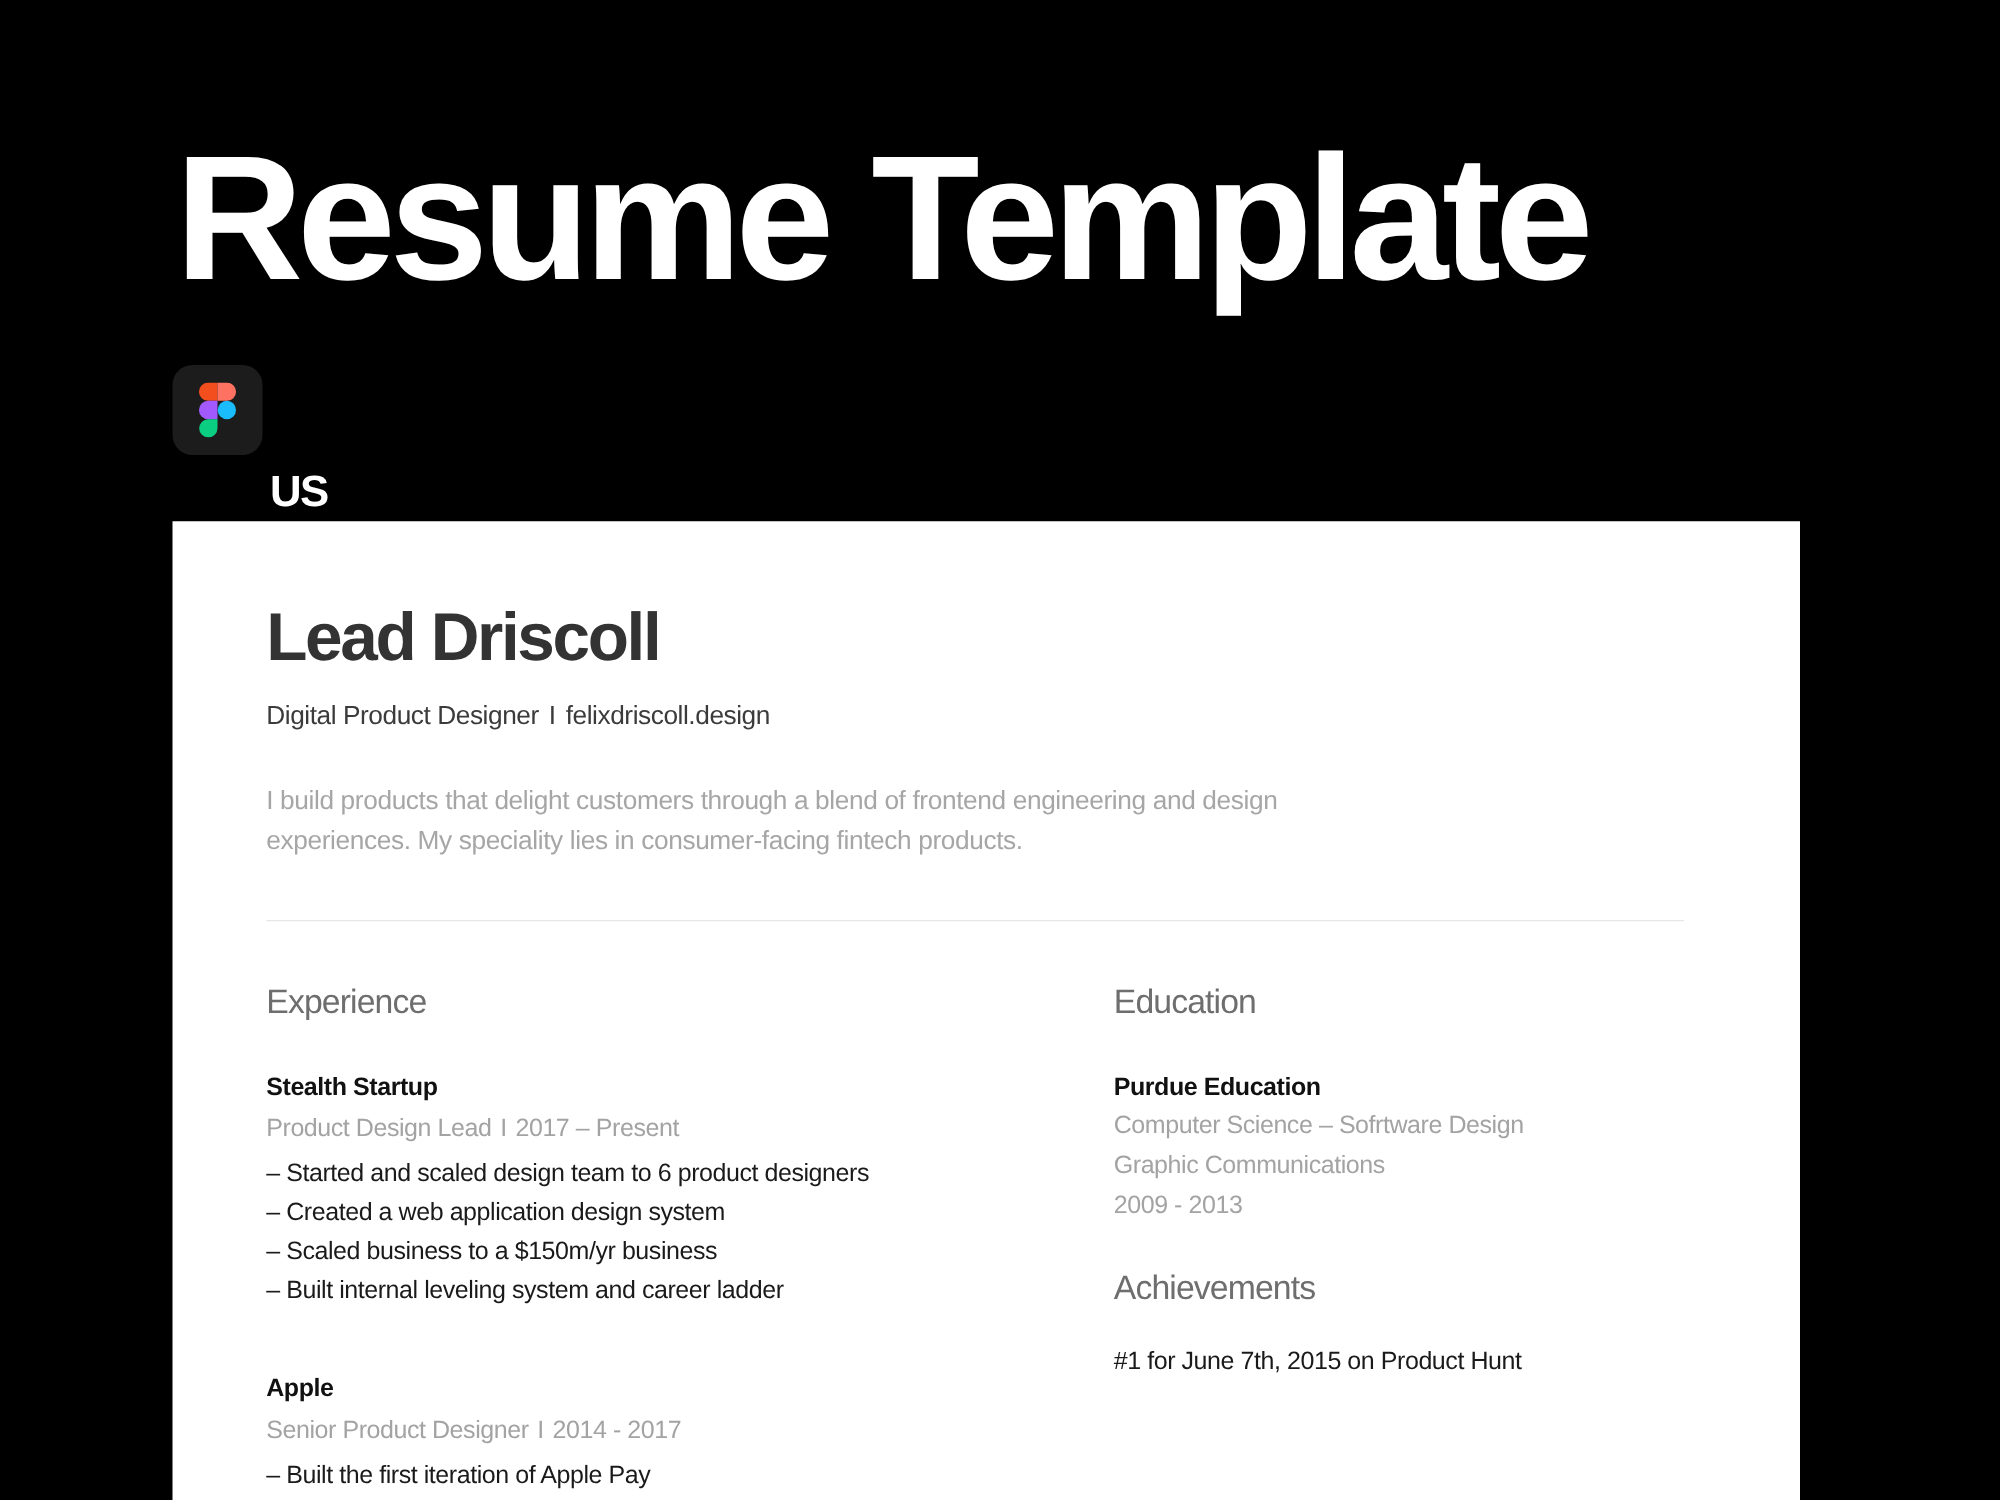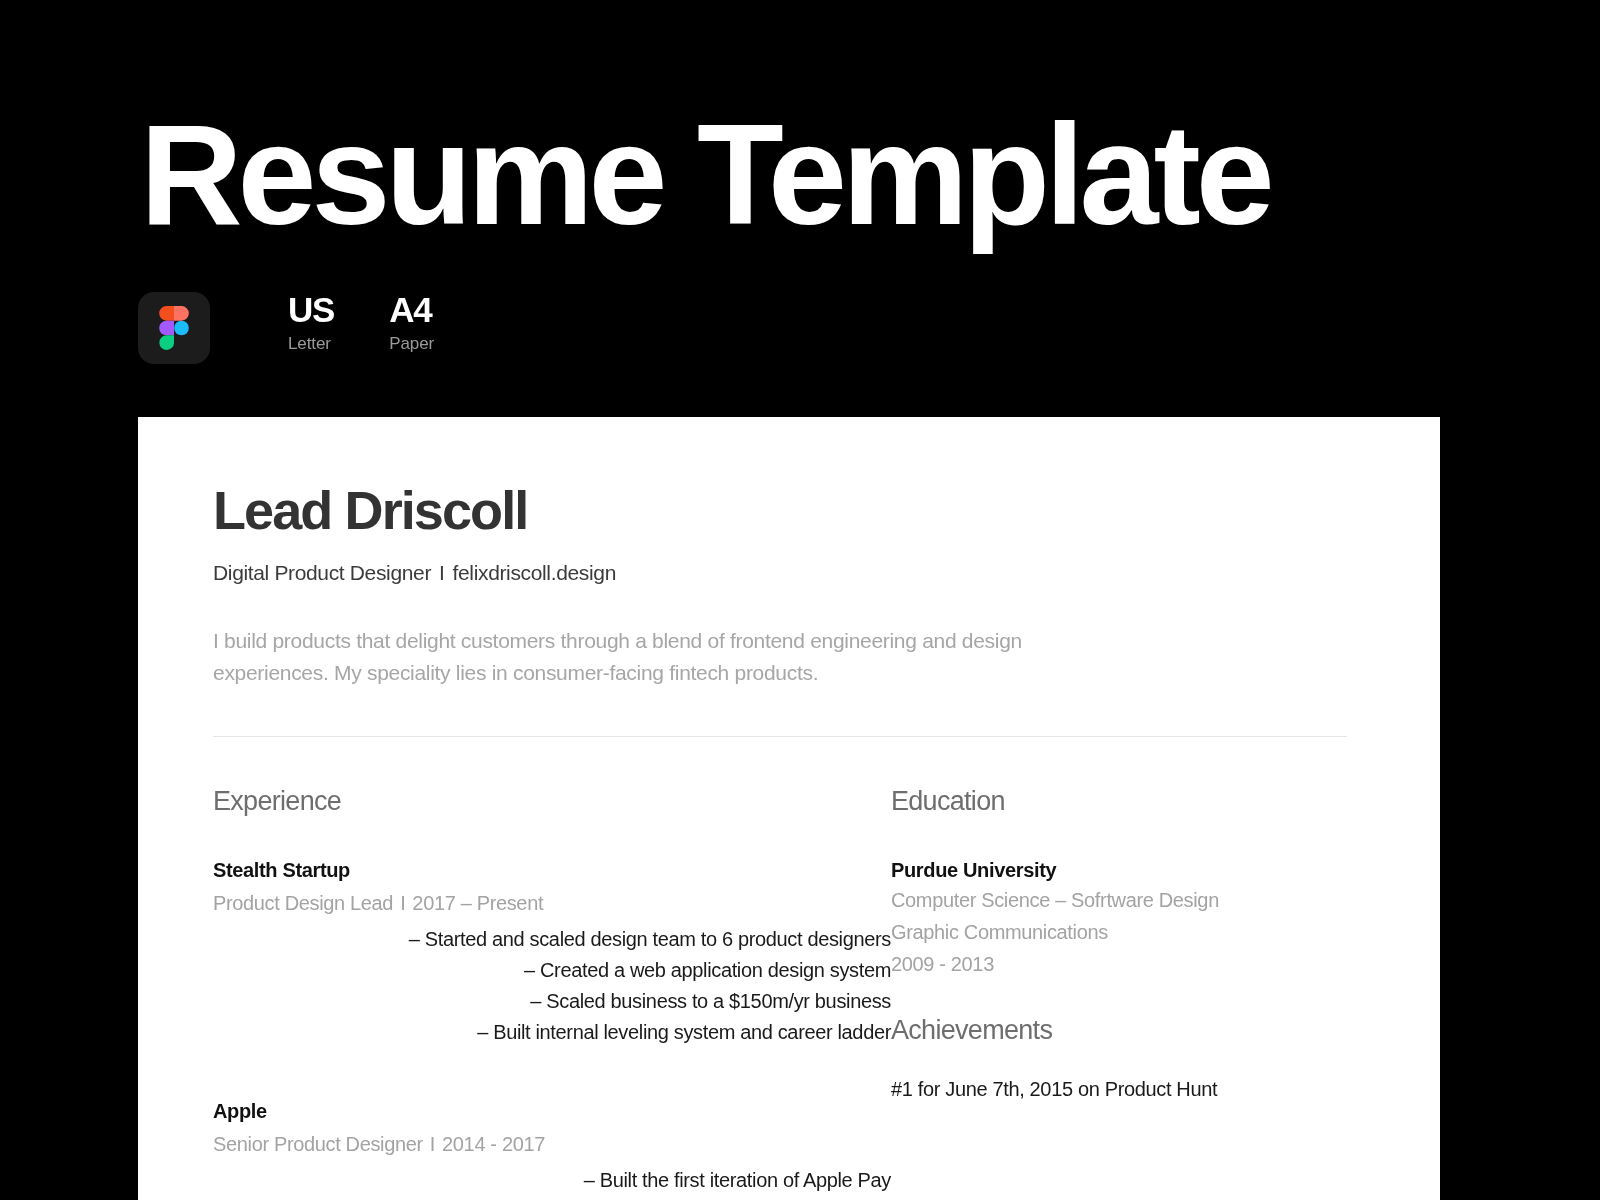--- a/index.html
+++ b/index.html
@@ -43,21 +43,22 @@
     color: #ffffff;
     white-space: nowrap;
   }
 
   .badge-row {
     position: absolute;
     left: 138px;
     top: 292px;
     display: flex;
     align-items: flex-start;
-    gap: 0px;
+    gap: 12px;
+    flex-direction: column;
   }
 
   
   .figma-tile {
     width: 72px;
     height: 72px;
     border-radius: 16px;
     background: #1c1c1c;
     position: relative;
     flex: 0 0 auto;
@@ -179,21 +180,21 @@
   .entry-meta {
     font-size: 20px;
     font-weight: 400;
     color: #a3a3a3;
     letter-spacing: -0.35px;
     line-height: 1.55;
     margin-top: 4px;
   }
   .entry-meta .sep { padding: 0 7px; }
 
-  .bullet-list { margin-top: 5px; text-align: right; }
+  .bullet-list { margin-top: 5px; }
   .bullet {
     font-size: 20px;
     font-weight: 400;
     color: #1a1a1a;
     letter-spacing: -0.35px;
     line-height: 1.55;
     white-space: nowrap;
   }
 
   .edu-line {
@@ -291,21 +292,21 @@
             </div>
           </div>
 
         </div>
 
         <div class="col-right">
 
           <div class="section-heading">Education</div>
 
           <div class="entry">
-            <div class="entry-org">Purdue University</div>
+            <div class="entry-org">Purdue Education</div>
             <div class="edu-line">Computer Science – Sofrtware Design</div>
             <div class="edu-line">Graphic Communications</div>
             <div class="edu-line">2009 - 2013</div>
           </div>
 
           <div class="achv-block">
             <div class="section-heading">Achievements</div>
             <div class="achv-list">
               <div class="achv-line">#1 for June 7th, 2015 on Product Hunt</div>
             </div>

